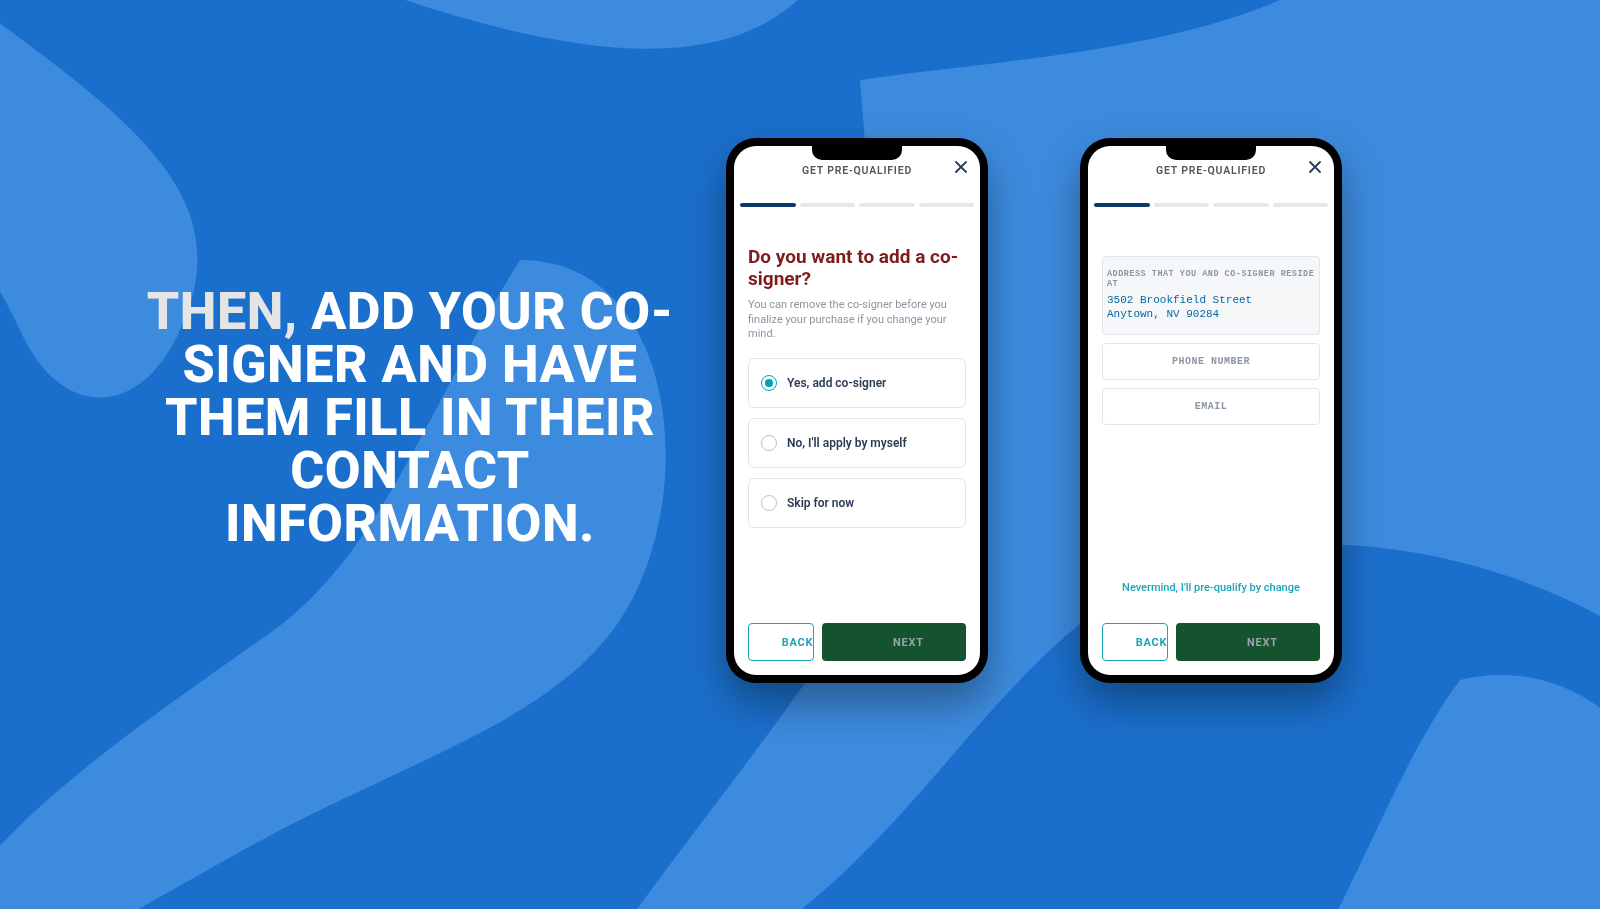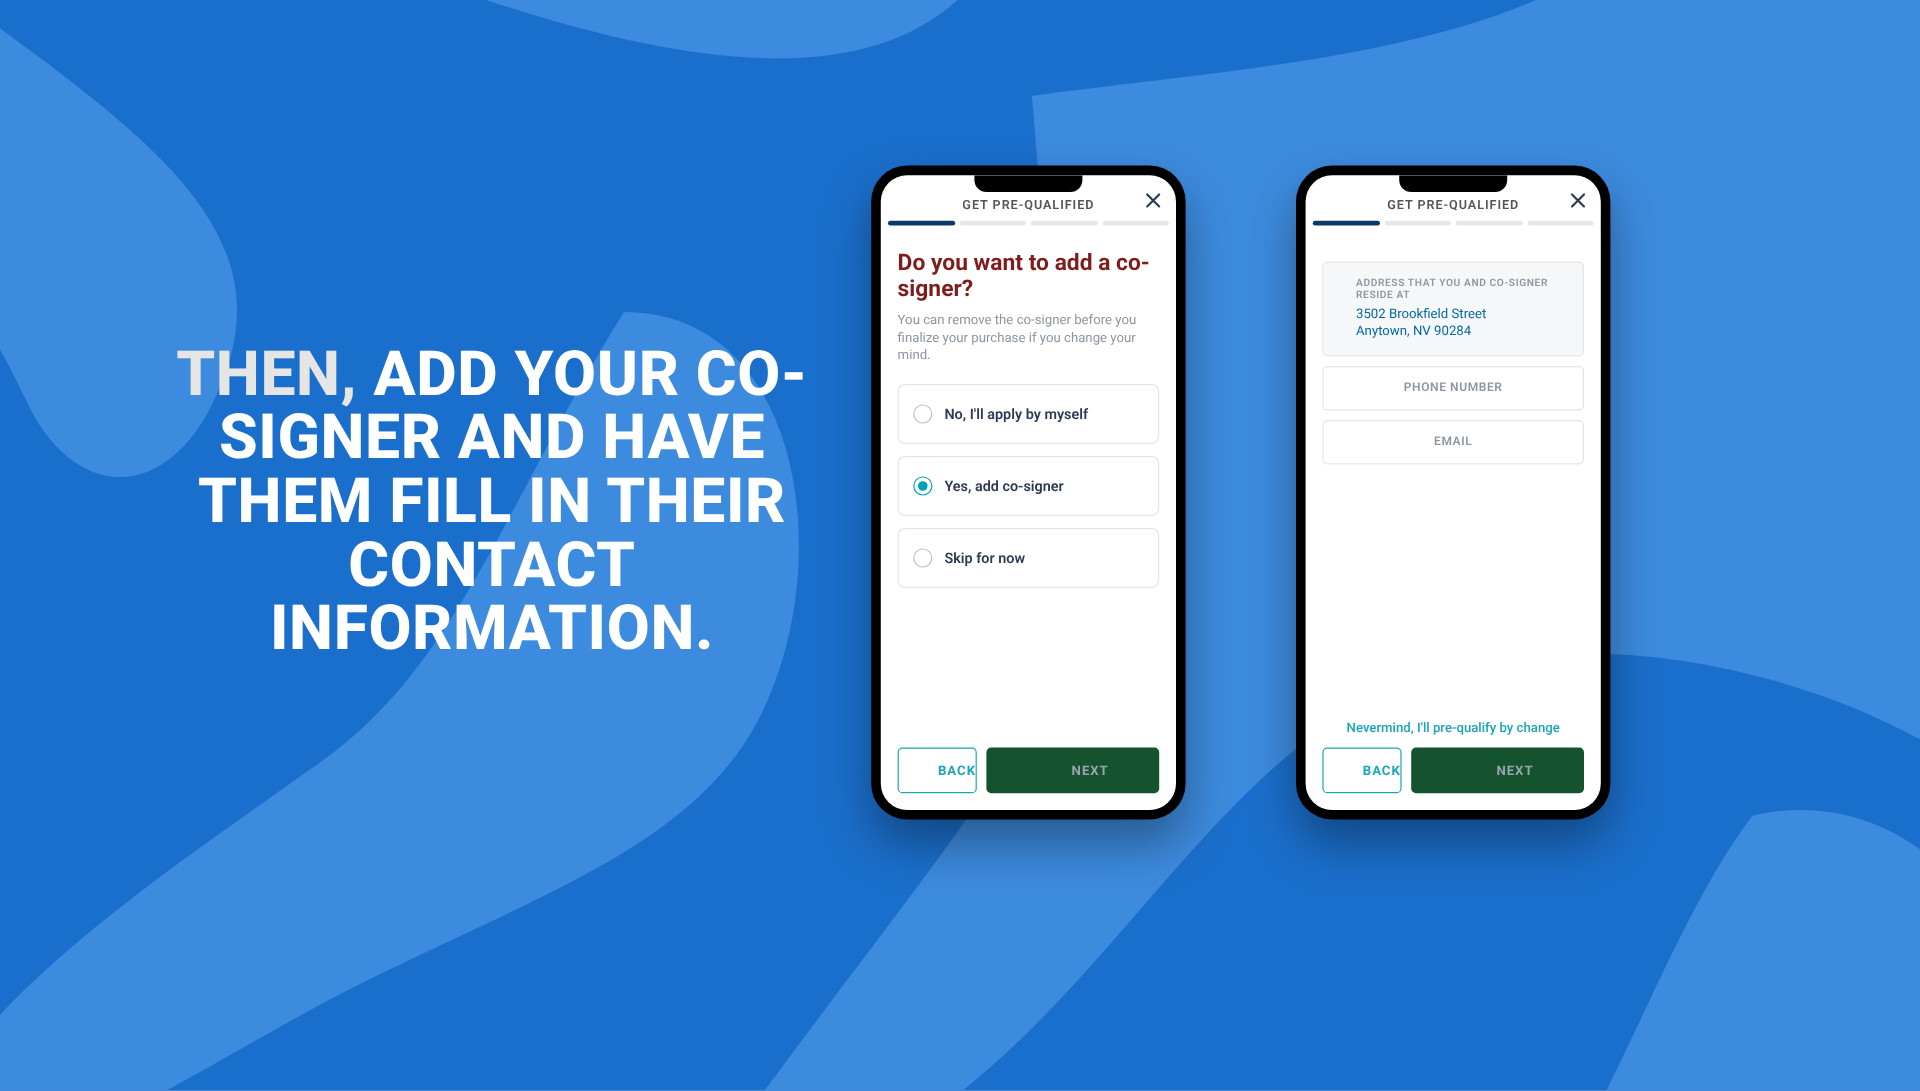--- a/index.html
+++ b/index.html
@@ -49,20 +49,21 @@
   
   .phone-inner {
     width: 100%;
     height: 100%;
     background: #fff;
     border-radius: 22px;
     display: flex;
     flex-direction: column;
     overflow: hidden;
     position: relative;
+    gap: 19px;
   }
   
   .notch {
     position: absolute;
     top: 0;
     left: 50%;
     transform: translateX(-50%);
     width: 90px;
     height: 14px;
     background: #000;
@@ -143,23 +144,24 @@
   .radio.selected::after {
     content: '';
     width: 8px; height: 8px;
     background: #00a3b4;
     border-radius: 50%;
   }
   
   .field {
     border: 1px solid #e2e6ec;
     border-radius: 4px;
-    padding: 12px 27px;
+    padding: 12px 4px;
     margin-bottom: 8px;
     background: #fff;
+    font-family: Liberation Mono, monospace;
   }
   .field.filled { background: #f6f7f9; }
   .field-label {
     font-size: 8.5px;
     letter-spacing: 0.5px;
     font-weight: 600;
     color: #8d97a4;
     margin-bottom: 4px;
   }
   .field-value {
@@ -256,26 +258,26 @@
         <div class="seg"></div>
         <div class="seg"></div>
         <div class="seg"></div>
       </div>
 
       <div class="content">
         <div class="q-title">Do you want to add a co-signer?</div>
         <div class="q-sub">You can remove the co-signer before you finalize your purchase if you change your mind.</div>
 
         <div class="option">
+          <span class="radio selected"></span>
+          <span>Yes, add co-signer</span>
+        </div>
+        <div class="option">
           <span class="radio"></span>
           <span>No, I'll apply by myself</span>
-        </div>
-        <div class="option">
-          <span class="radio selected"></span>
-          <span>Yes, add co-signer</span>
         </div>
         <div class="option">
           <span class="radio"></span>
           <span>Skip for now</span>
         </div>
       </div>
 
       <div class="footer">
         <div class="btn btn-back">
           <svg viewBox="0 0 8 8">

